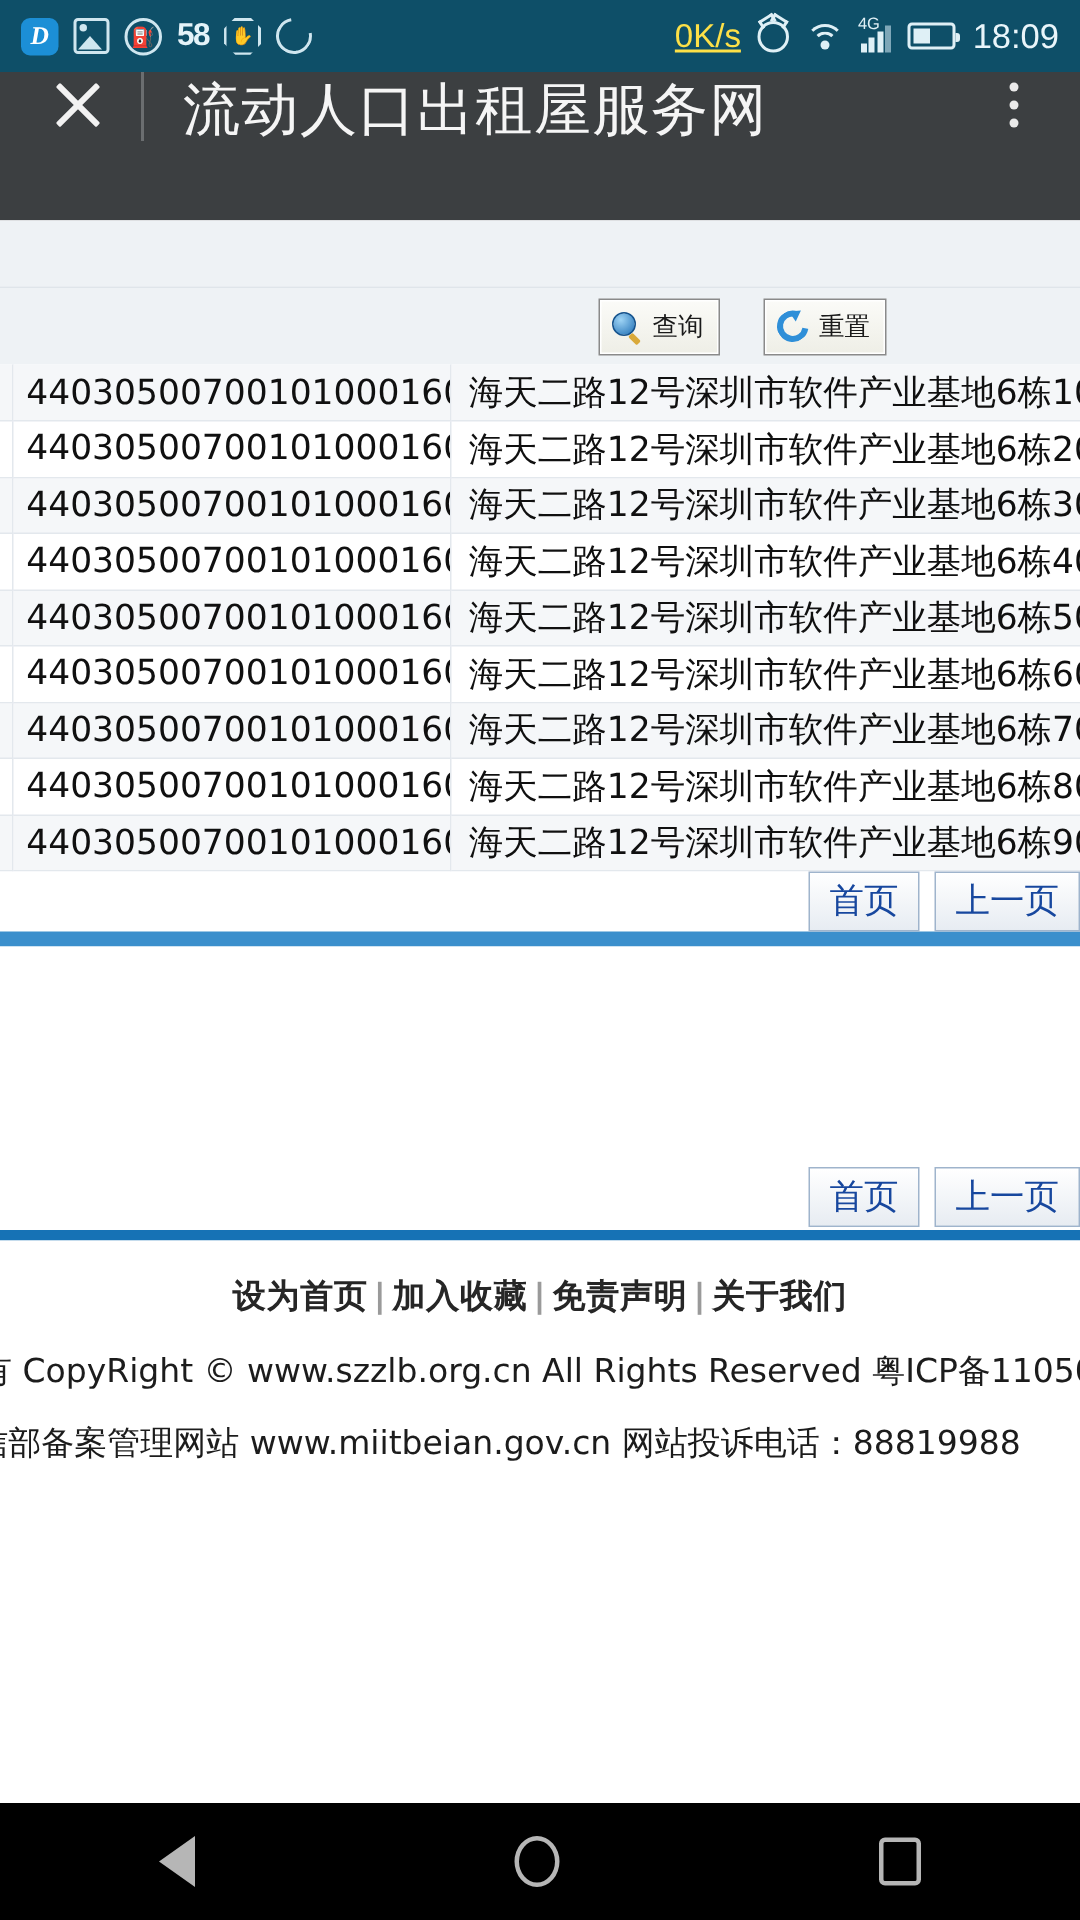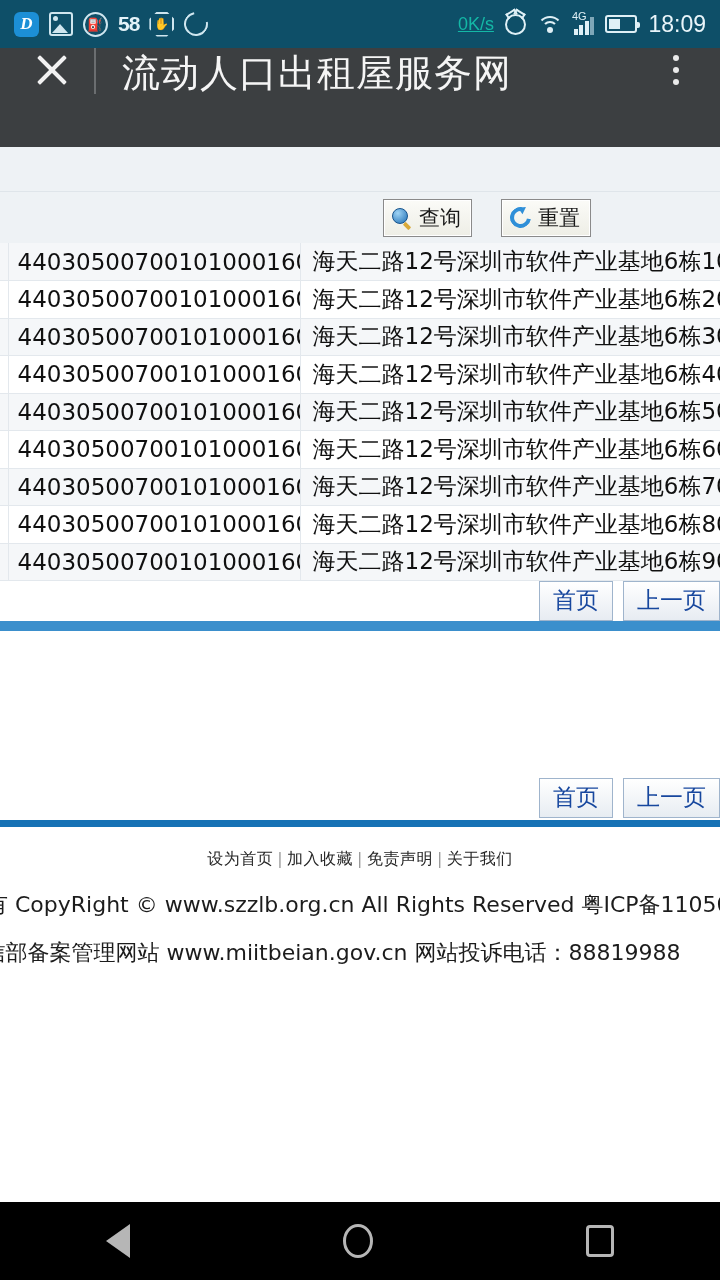--- a/index.html
+++ b/index.html
@@ -57,21 +57,21 @@
     border: 2px solid #cfe6ef;
     clip-path: polygon(30% 0,70% 0,100% 30%,100% 70%,70% 100%,30% 100%,0 70%,0 30%);
     display: flex; align-items: center; justify-content: center;
     font-size: 12px;
   }
   .ic-refresh {
     width: 24px; height: 24px; border-radius: 50%;
     border: 2px solid #cfe6ef; border-top-color: transparent;
     transform: rotate(35deg);
   }
-  .sb-speed { font-size: 18px; letter-spacing: 0px; color: #14b8a6; text-decoration: underline; }
+  .sb-speed { font-size: 22px; letter-spacing: 0px; color: #fde047; text-decoration: underline; }
   .ic-alarm {
     width: 21px; height: 21px; border-radius: 50%;
     border: 2px solid #dff0f6; position: relative;
   }
   .ic-alarm::before, .ic-alarm::after {
     content: ""; position: absolute; top: -5px; width: 7px; height: 4px;
     border: 2px solid #dff0f6; border-bottom: none;
   }
   .ic-alarm::before { left: -1px; transform: rotate(-32deg); }
   .ic-alarm::after  { right: -1px; transform: rotate(32deg); }
@@ -147,21 +147,21 @@
     border-top: 1px solid #dfe5ea;
     display: flex; align-items: center; justify-content: flex-end;
     padding-right: 129px; gap: 29px;
   }
   .btn-tool {
     background: linear-gradient(#fbfbf8, #eeeee6);
     border: 1px solid #8a8a8a;
     box-shadow: inset 0 0 0 1px #ffffff;
     height: 38px; padding: 0 10px 0 8px;
     display: flex; align-items: center; gap: 7px;
-    font-size: 21px; color: #1a1a1a; cursor: pointer;
+    font-size: 17px; color: #1a1a1a; cursor: pointer;
     font-family: "DejaVu Sans", sans-serif;
   }
   .ic-search {
     width: 20px; height: 20px; position: relative; flex: 0 0 auto;
   }
   .ic-search::before {
     content: ""; position: absolute; left: 0; top: 0;
     width: 14px; height: 14px; border-radius: 50%;
     background: radial-gradient(circle at 35% 30%, #9fd4f5, #1f6fb5);
     border: 1px solid #15528c;
@@ -216,22 +216,22 @@
   .blue-rule { height: 10px; background: #3b8fcc; }
   .gap-white { background: #ffffff; }
 
   .pager2 { height: 44px; background:#ffffff; display:flex; align-items:center;
             justify-content:flex-end; gap:10px; padding-right: 0; }
   .blue-rule2 { height: 7px; background: #1672b5; }
 
   
   .footer { background: #ffffff; padding-top: 22px; }
   .f-links {
-    text-align: center; font-size: 16px; color: #262626;
-    font-family: "DejaVu Sans", sans-serif; letter-spacing: .5px;
+    text-align: center; font-size: 22px; color: #262626;
+    font-family: "DejaVu Sans", sans-serif; letter-spacing: .5px; font-weight: bold;
   }
   .f-links span.sep { color: #9a9a9a; margin: 0 4px; }
   .f-line {
     font-size: 22px; color: #1c1c1c; margin-top: 20px;
     font-family: "DejaVu Sans", sans-serif;
     white-space: nowrap; text-align: center;
     transform: translateX(-14px);
   }
   .f-line2 { margin-top: 18px; transform: translateX(-28px); }
 

